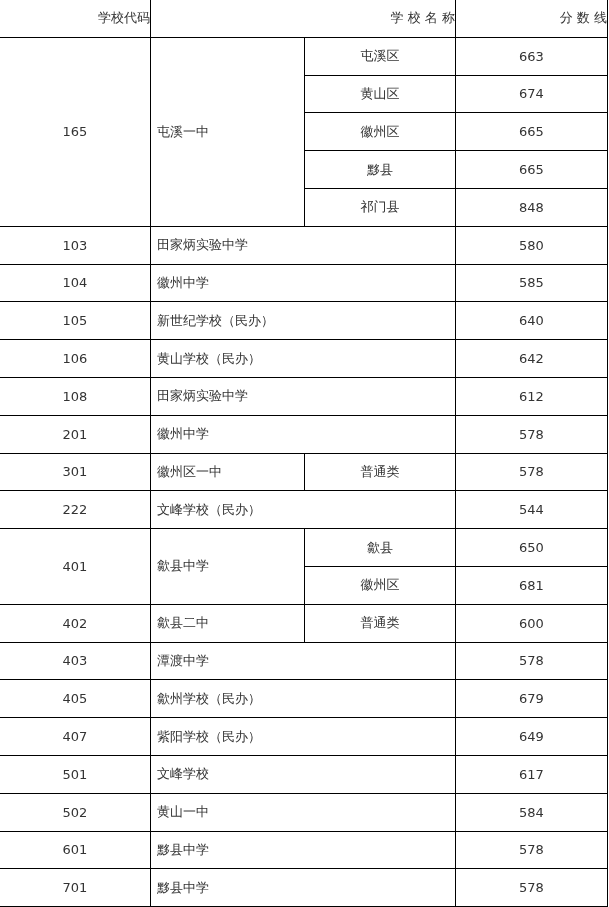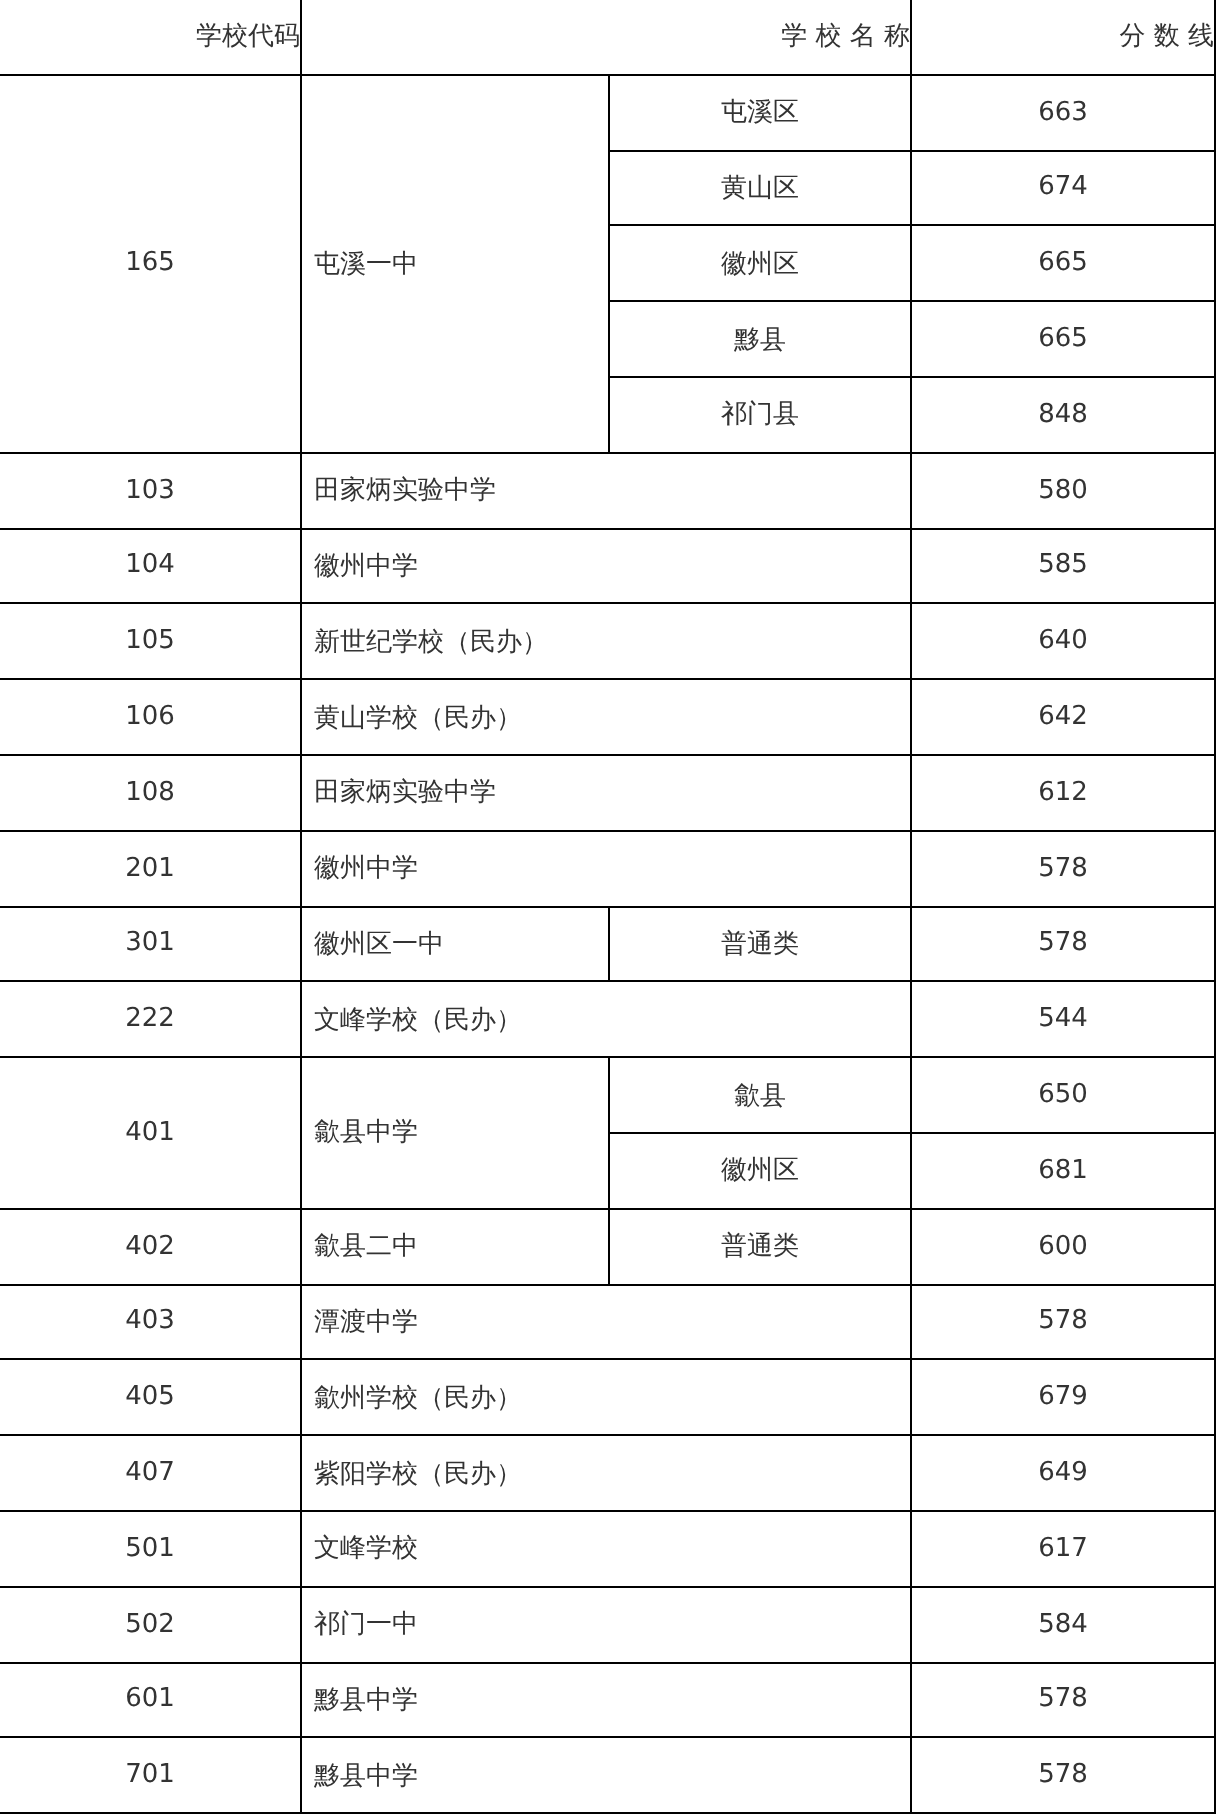--- a/index.html
+++ b/index.html
@@ -168,21 +168,21 @@
       </tr>
 
       <tr>
         <td>501</td>
         <td class="name-cell" colspan="2">文峰学校</td>
         <td>617</td>
       </tr>
 
       <tr>
         <td>502</td>
-        <td class="name-cell" colspan="2">祁门一中</td>
+        <td class="name-cell" colspan="2">黄山一中</td>
         <td>584</td>
       </tr>
 
       <tr>
         <td>601</td>
         <td class="name-cell" colspan="2">黟县中学</td>
         <td>578</td>
       </tr>
 
       <tr>

